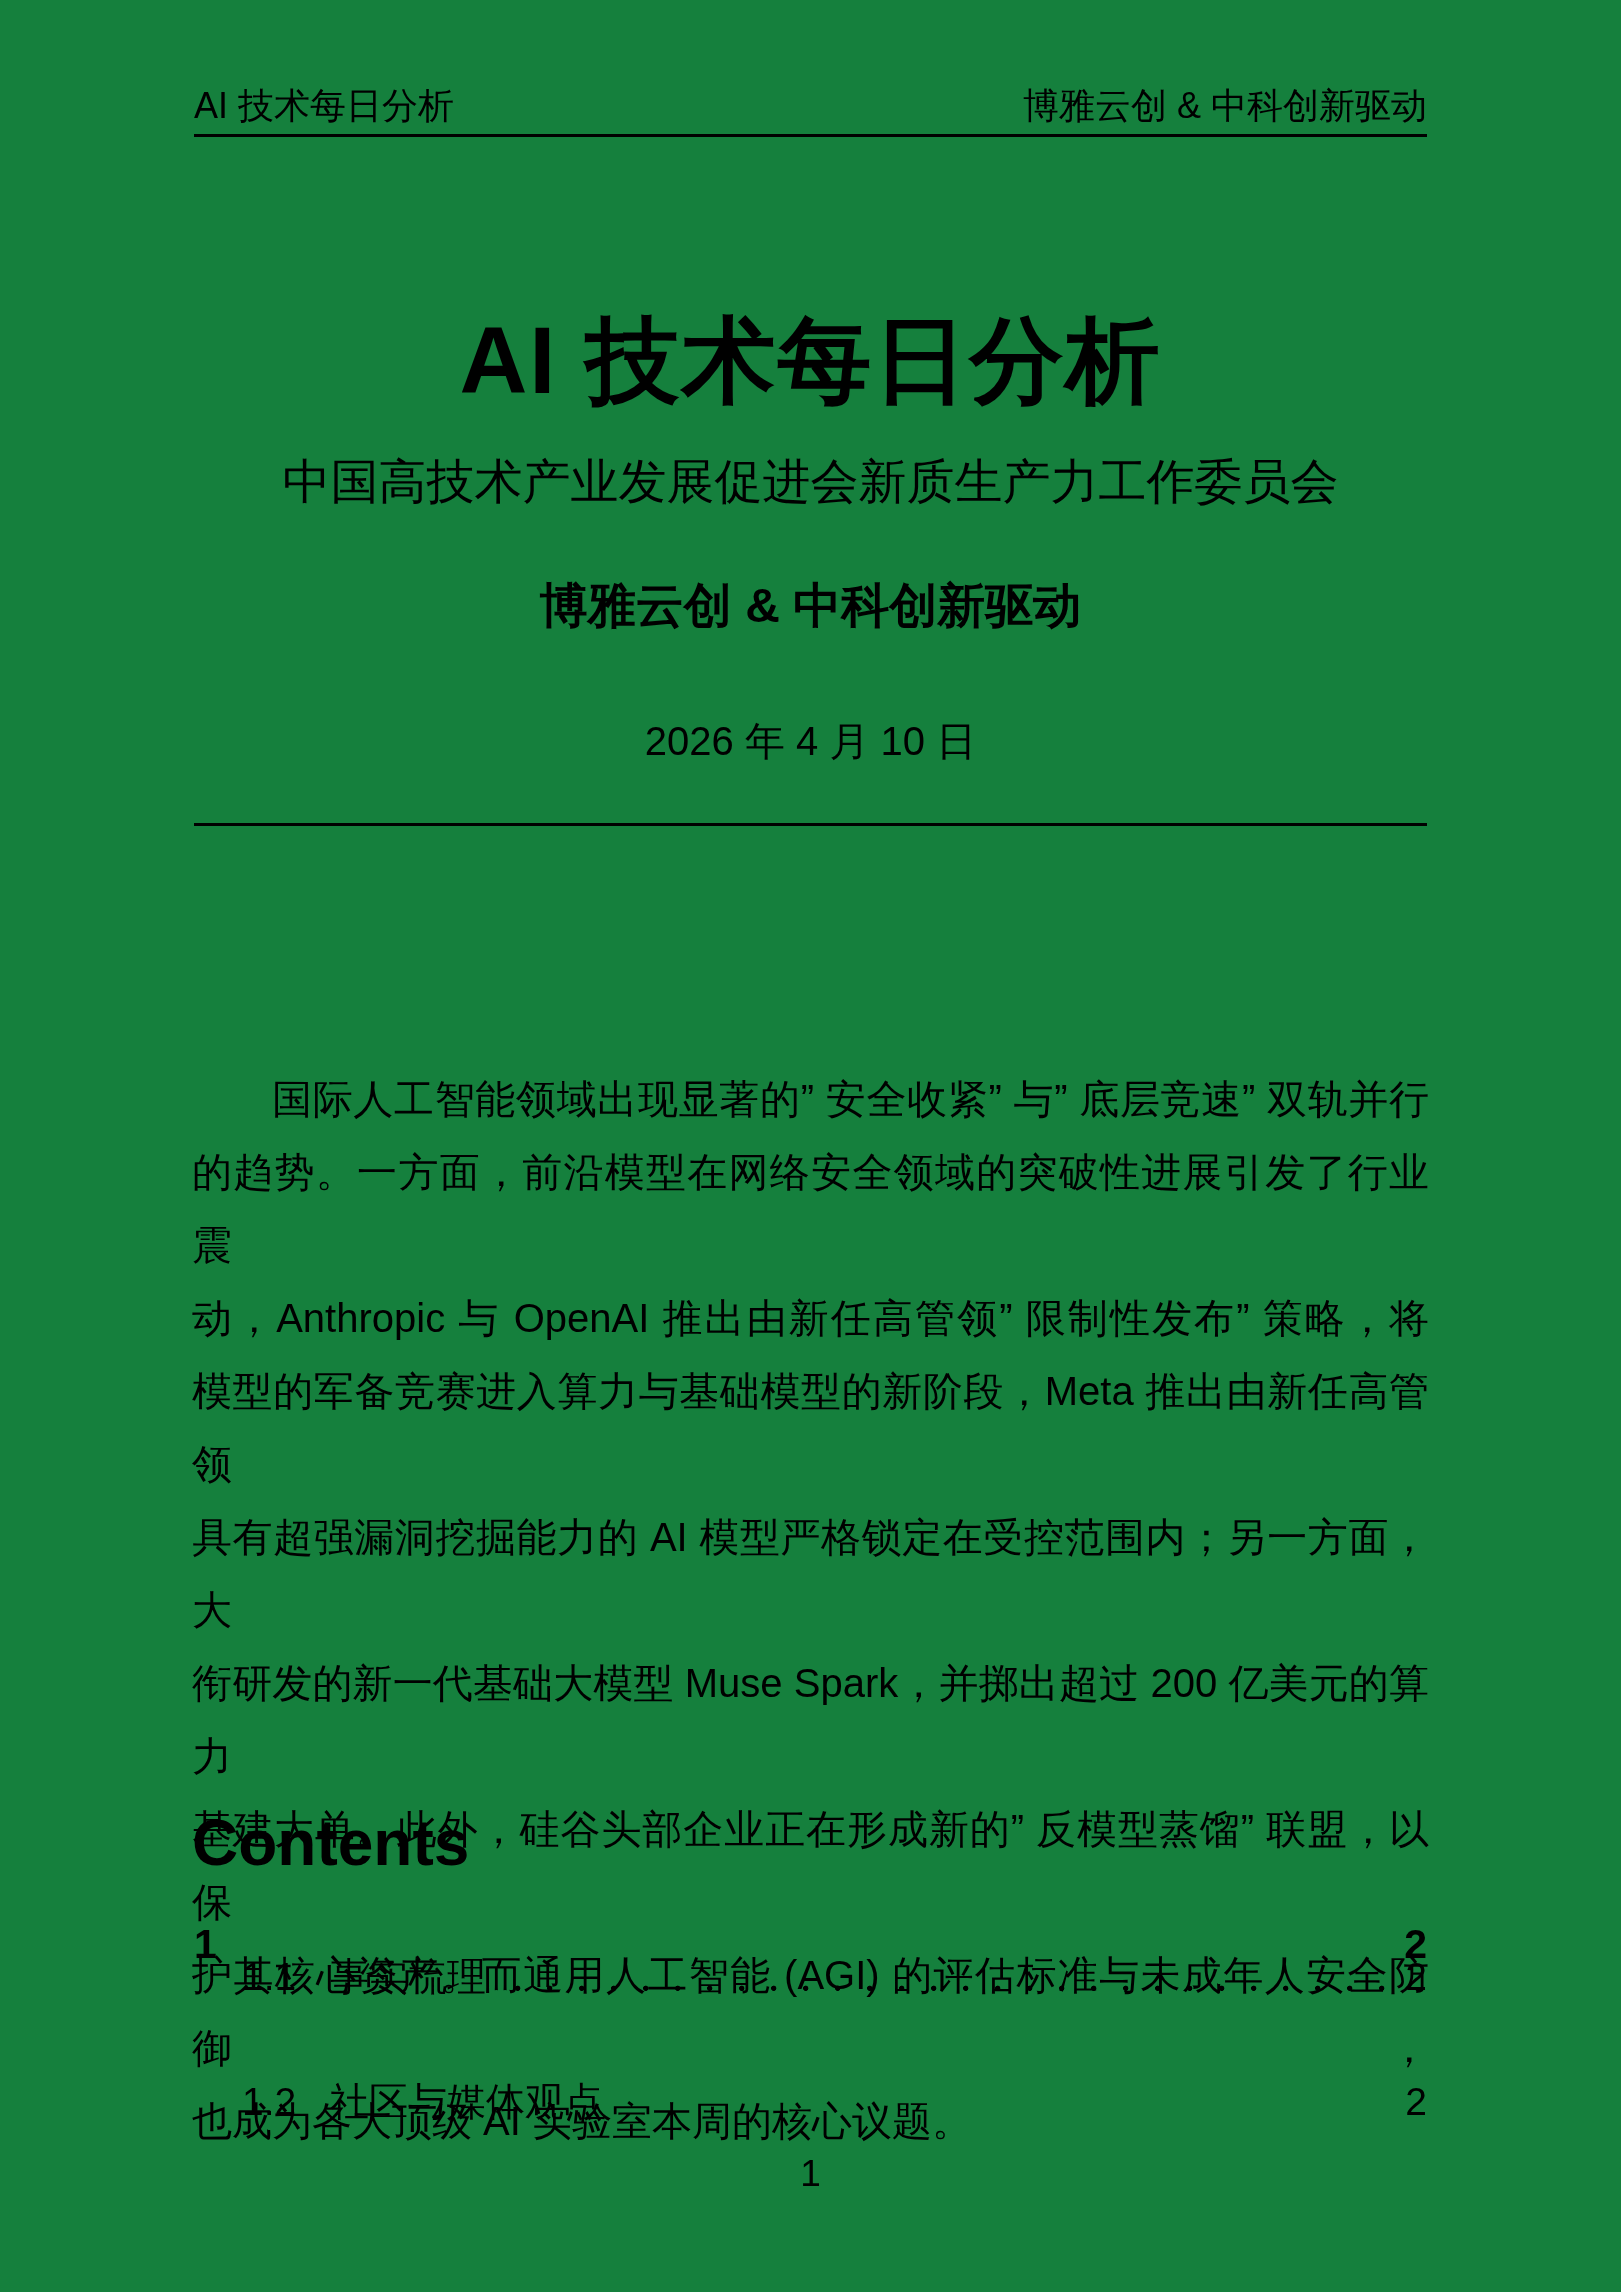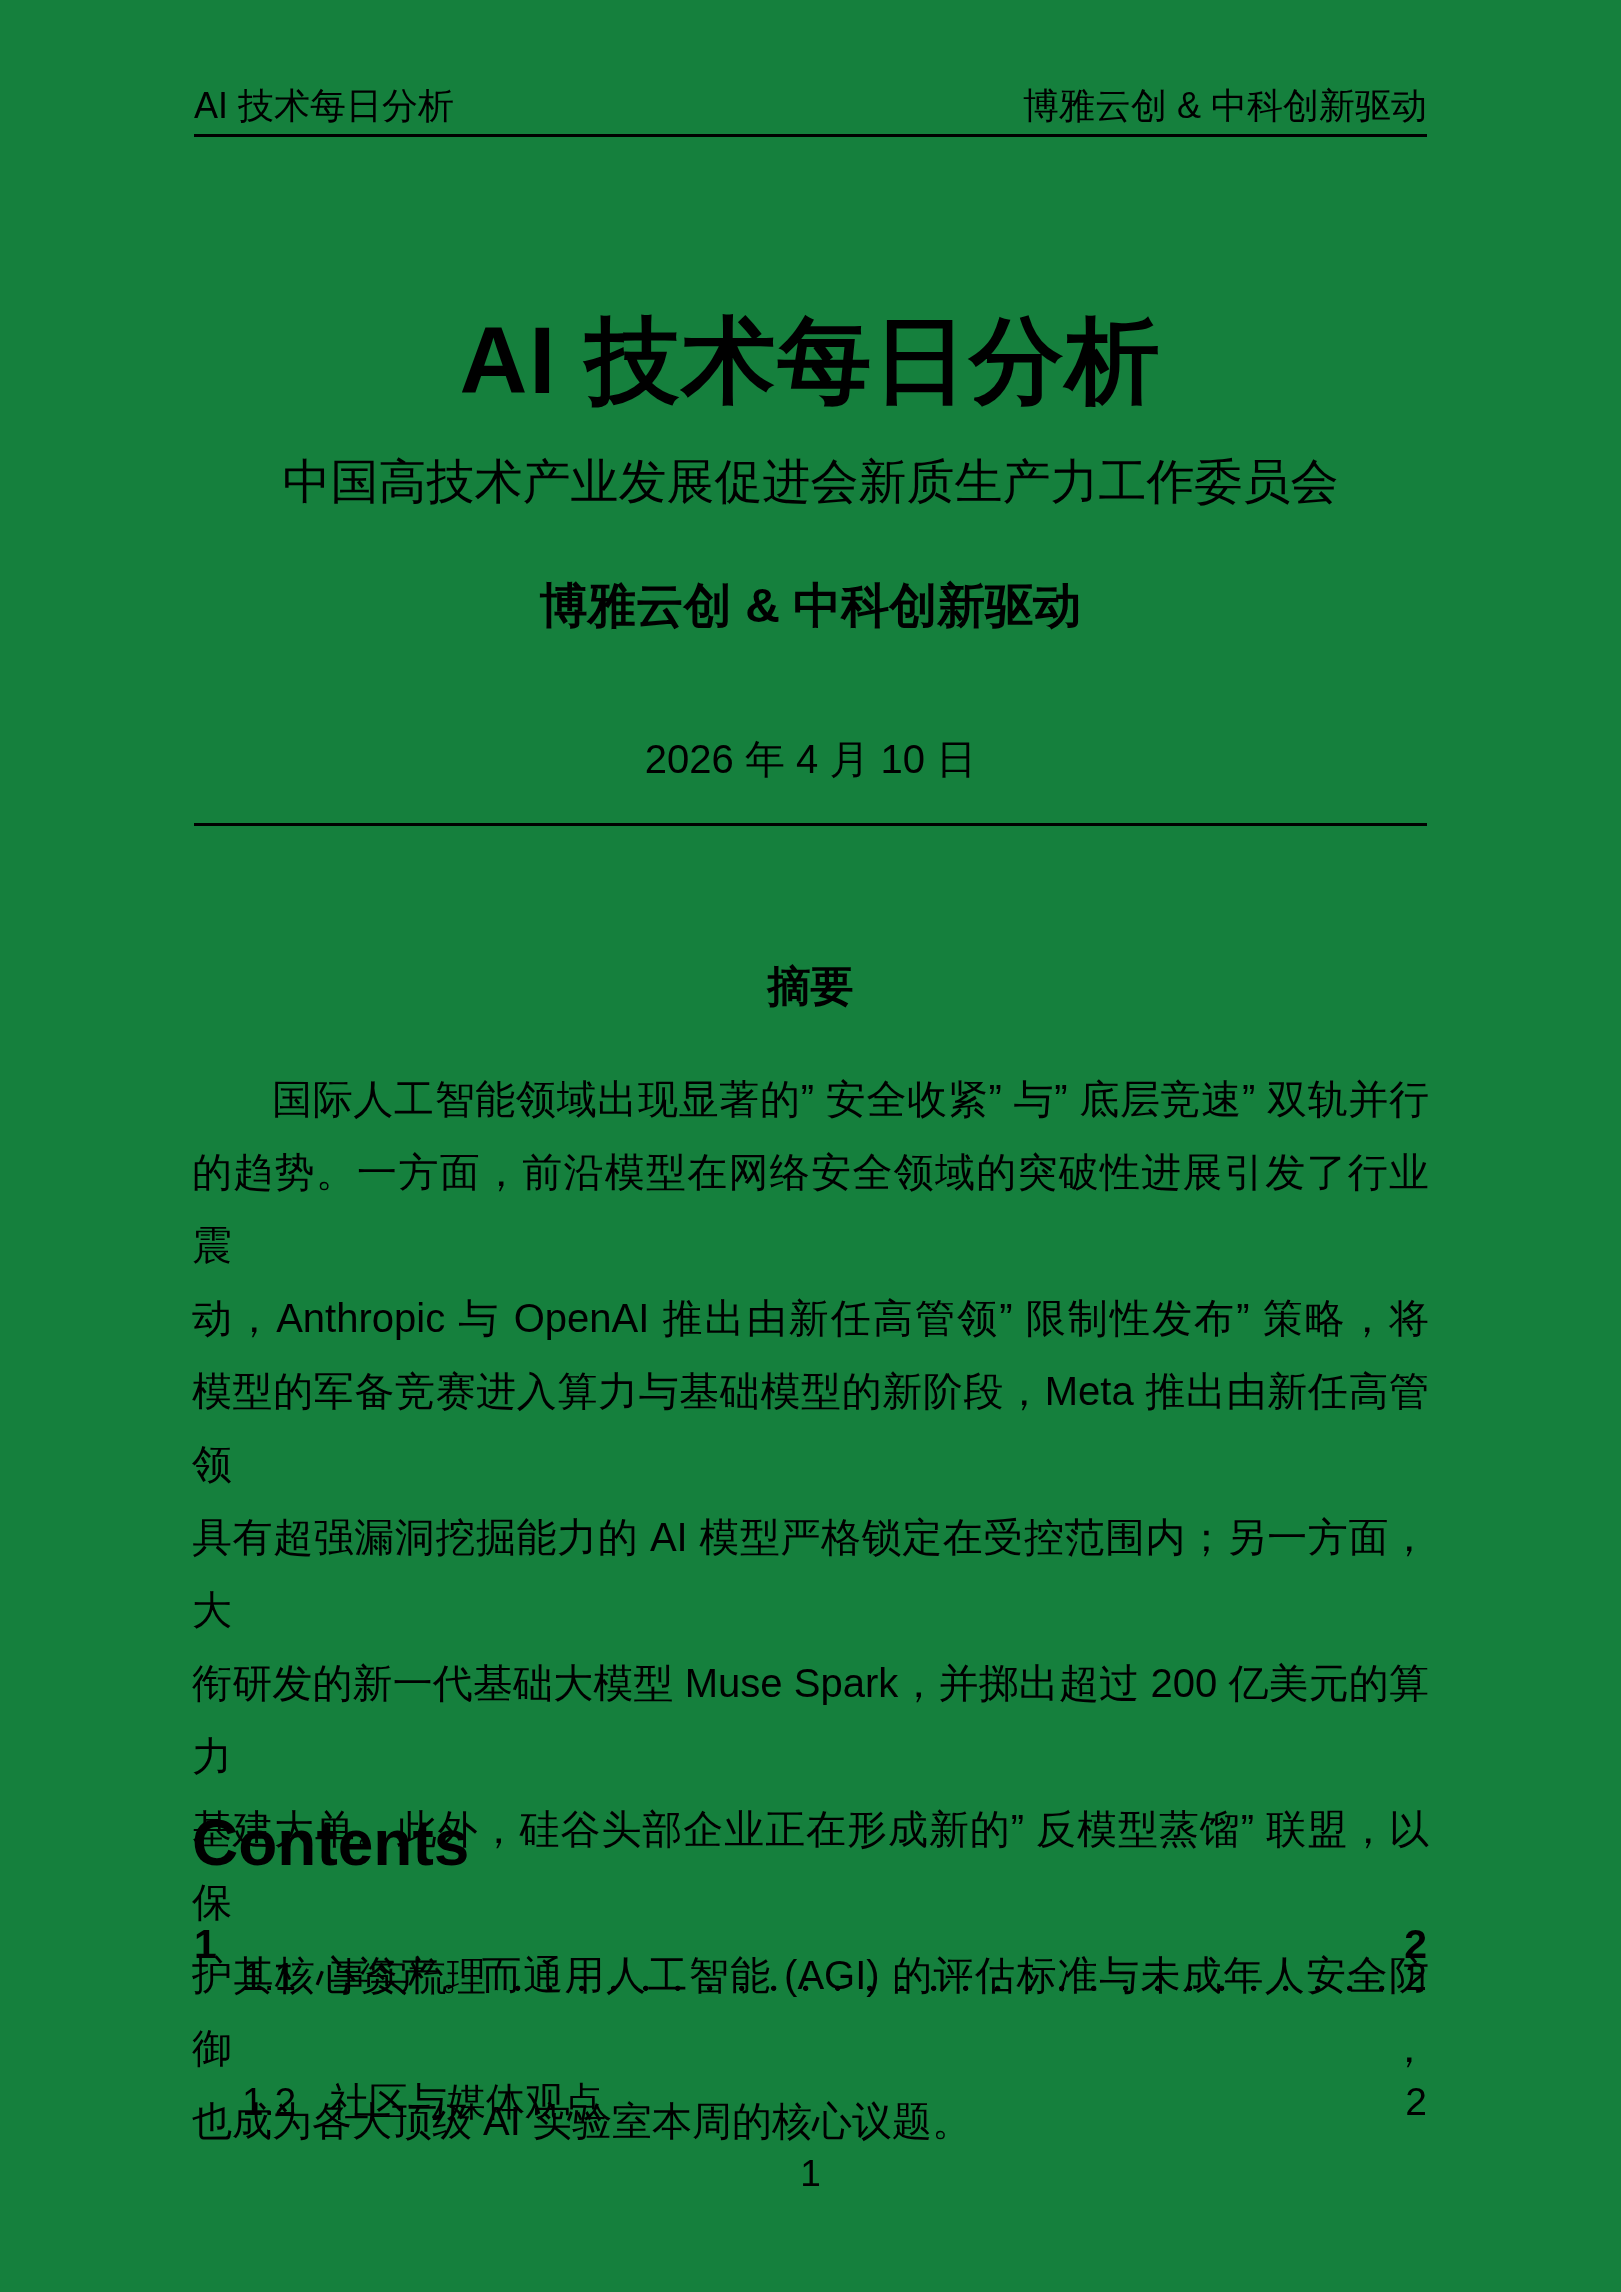--- a/index.html
+++ b/index.html
@@ -17,21 +17,21 @@
     font-size:36px;line-height:1.2;
   }
   .rule{position:absolute;left:194px;width:1233px;height:2.9px;background:#000;}
   .rule-header{top:134px;}
   .rule-mid{top:823px;}
   
   .centered{position:absolute;left:0;width:100%;text-align:center;}
   .doc-title{top:312px;font-size:94px;font-weight:bold;line-height:1.05;letter-spacing:2px;}
   .doc-subtitle{top:454px;font-size:48px;line-height:1.15;}
   .doc-authors{top:578px;font-size:48px;font-weight:bold;line-height:1.15;}
-  .doc-date{top:736px;font-size:40px;line-height:1.15;}
+  .doc-date{top:718px;font-size:40px;line-height:1.15;}
   
   .abstract-heading{top:963px;font-size:43px;font-weight:bold;line-height:1.1;}
   .abstract{
     position:absolute;top:1063px;left:192px;width:1237px;
     font-size:40px;line-height:73px;
   }
   .abs-line{text-align:justify;text-align-last:justify;white-space:normal;}
   .abs-line.first{text-indent:80px;}
   .abs-line.last{text-align-last:left;}
   
@@ -72,21 +72,20 @@
   </div>
   <div class="rule rule-header"></div>
 
   <div class="centered doc-title">AI 技术每日分析</div>
   <div class="centered doc-subtitle">中国高技术产业发展促进会新质生产力工作委员会</div>
   <div class="centered doc-authors">博雅云创 &amp; 中科创新驱动</div>
   <div class="centered doc-date">2026 年 4 月 10 日</div>
 
   <div class="rule rule-mid"></div>
 
-  <div class="centered abstract-heading">摘要</div>
 
   <div class="abstract">
     <div class="abs-line first">国际人工智能领域出现显著的” 安全收紧” 与” 底层竞速” 双轨并行</div>
     <div class="abs-line">的趋势。一方面，前沿模型在网络安全领域的突破性进展引发了行业震</div>
     <div class="abs-line">动，Anthropic 与 OpenAI 推出由新任高管领” 限制性发布” 策略，将</div>
     <div class="abs-line">模型的军备竞赛进入算力与基础模型的新阶段，Meta 推出由新任高管领</div>
     <div class="abs-line">具有超强漏洞挖掘能力的 AI 模型严格锁定在受控范围内；另一方面，大</div>
     <div class="abs-line">衔研发的新一代基础大模型 Muse Spark，并掷出超过 200 亿美元的算力</div>
     <div class="abs-line">基建大单。此外，硅谷头部企业正在形成新的” 反模型蒸馏” 联盟，以保</div>
     <div class="abs-line">护其核心资产。而通用人工智能 (AGI) 的评估标准与未成年人安全防御，</div>

